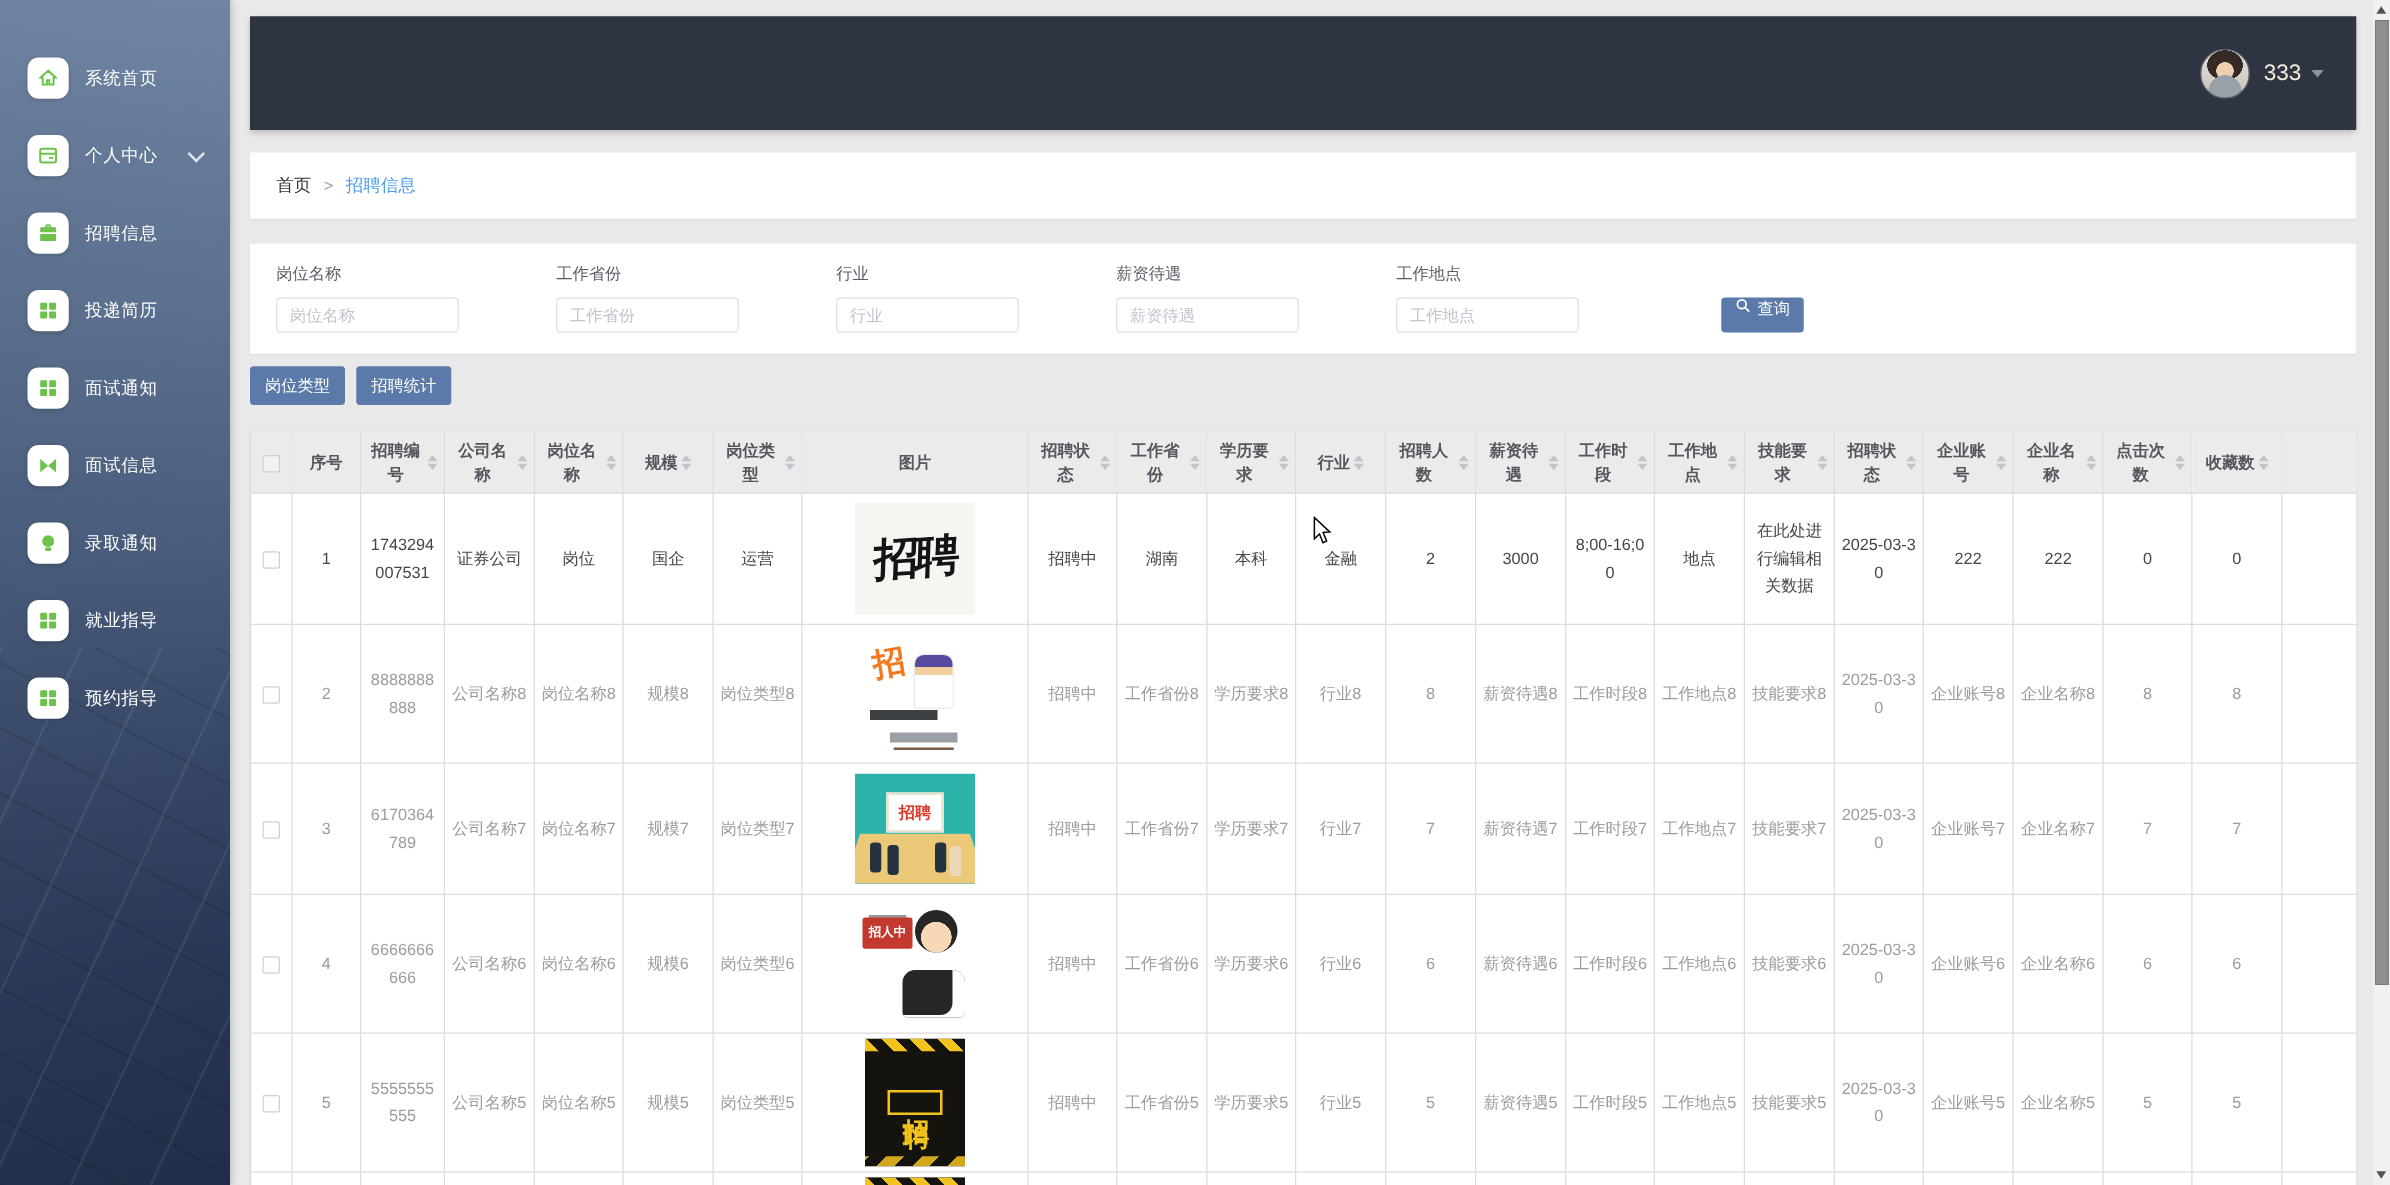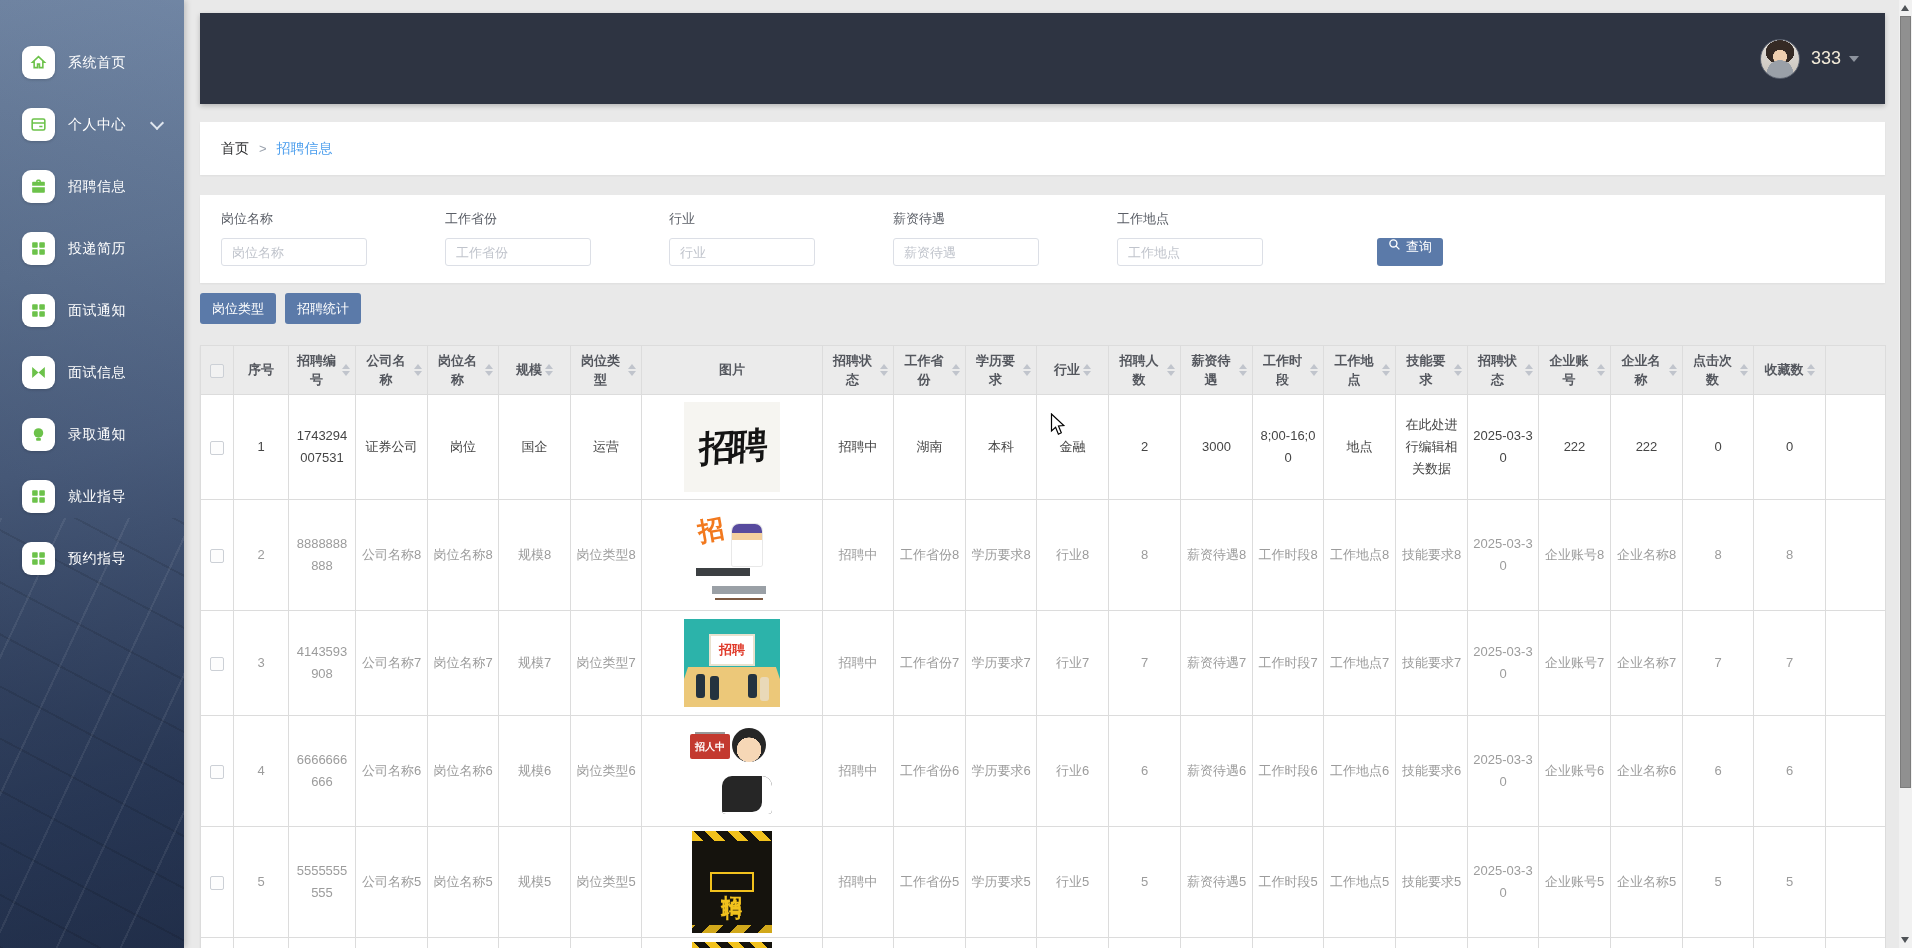--- a/index.html
+++ b/index.html
@@ -528,21 +528,21 @@
             <td>2025-03-30</td>
             <td>企业账号8</td>
             <td>企业名称8</td>
             <td>8</td>
             <td>8</td>
             <td></td>
           </tr>
           <tr>
             <td><input type="checkbox" class="cb" style=""></td>
             <td>3</td>
-            <td>4143593908</td>
+            <td>6170364789</td>
             <td>公司名称7</td>
             <td>岗位名称7</td>
             <td>规模7</td>
             <td>岗位类型7</td>
             <td>
               <div class="pic pic-illustration">
                 <span class="pic-text">招聘</span>
               </div>
             </td>
             <td>招聘中</td>

